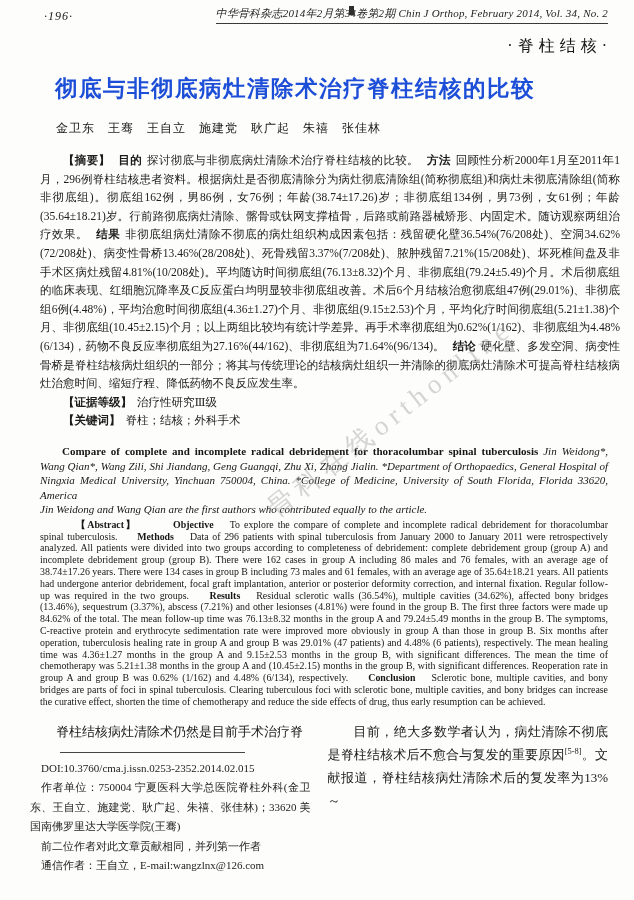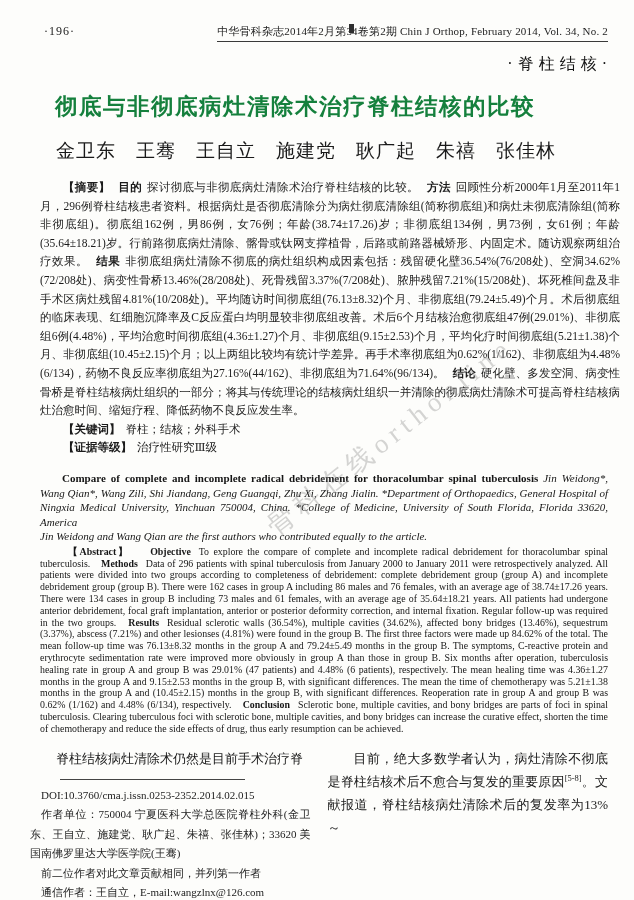--- a/index.html
+++ b/index.html
@@ -5,51 +5,51 @@
   * { margin:0; padding:0; box-sizing:border-box; }
   html,body { background:#ffffff; }
   body {
     width:634px; height:900px; overflow:hidden; position:relative;
     font-family:"Liberation Serif","DejaVu Serif",serif;
     color:#1c1c1c; background:#fdfdfb;
   }
   .page { position:relative; width:634px; height:900px; padding:0; }
 
   
-  .header-row { display:flex; justify-content:space-between; align-items:flex-start;
-    margin:24px 26px 0 44px; }
+  .header-row { display:flex; justify-content:space-between; align-items:flex-end;
+    margin:6px 26px 0 44px;font-style:italic; }
   .page-number { font-size:12px; letter-spacing:1px; color:#222; }
   .journal-line { font-size:11px; color:#222; border-bottom:1px solid #3a3a3a;
     padding-bottom:2px; letter-spacing:0.2px; }
   .section-label { text-align:right; margin:12px 22px 0 14px; font-size:16px;
     letter-spacing:5px; color:#141414; }
 
   
   .article-title { margin:16px 0 15px 55px; font-size:22.5px; font-weight:600;
-    letter-spacing:1.5px; color:#15803d; }
-  .authors-cn { margin:16px 0 0 56px; font-size:19px; letter-spacing:1px; color:#1a1a1a; }
+    letter-spacing:1.5px; color:#1d4ed8; }
+  .authors-cn { margin:16px 0 0 56px; font-size:12px; letter-spacing:1px; color:#1a1a1a; }
 
   
   .abstract-cn { margin:14px 14px 0 40px; font-size:11.5px; line-height:18.6px;
     text-align:justify; text-indent:2em; color:#1b1b1b; }
   .kw { font-weight:bold; margin:0 5px; }
   .kw-first { font-weight:bold; margin-right:5px; }
   .meta-line { margin:0 26px 0 40px; font-size:11.5px; line-height:18.6px;
     text-indent:2em; color:#1b1b1b; }
 
   
   .en-block { margin:14px 26px 0 40px; }
   .en-title-p { font-size:11px; line-height:14.6px; text-align:justify;
     text-indent:2em; color:#151515; }
   .en-title-p b { font-weight:bold; }
   .en-authors { font-style:italic; }
   .en-note { font-size:11px; line-height:14.6px; font-style:italic; color:#151515; }
   .en-abstract { margin-top:2px; font-size:9.9px; line-height:11.8px;
     text-align:justify; text-indent:2em; color:#161616; }
-  .en-abstract .kw, .en-abstract .kw-first { margin:0 8px; }
+  .en-abstract .kw, .en-abstract .kw-first { margin:0 16px; }
   .en-keywords { font-size:10px; line-height:13px; text-indent:2em; margin-top:2px; color:#161616; }
 
   
   .body-cols { display:flex; gap:17px; margin:12px 26px 0 30px; }
   .col { width:289px; font-size:13px; line-height:23px; text-align:justify; color:#191919; }
   .col p.indent { text-indent:2em; }
   sup.ref { font-size:8.5px; line-height:0; }
   .footnote-rule { width:185px; border:none; border-top:1px solid #444;
     margin:9px 0 6px 30px; }
   .footnote { font-size:11px; line-height:19.5px; text-align:justify; color:#222; }
@@ -86,24 +86,24 @@
 
   <p class="abstract-cn">
     <b class="kw-first">【摘要】</b>
     <b class="kw-first">目的</b><span>探讨彻底与非彻底病灶清除术治疗脊柱结核的比较。</span>
     <b class="kw">方法</b><span>回顾性分析2000年1月至2011年1月，296例脊柱结核患者资料。根据病灶是否彻底清除分为病灶彻底清除组(简称彻底组)和病灶未彻底清除组(简称非彻底组)。彻底组162例，男86例，女76例；年龄(38.74±17.26)岁；非彻底组134例，男73例，女61例；年龄(35.64±18.21)岁。行前路彻底病灶清除、髂骨或钛网支撑植骨，后路或前路器械矫形、内固定术。随访观察两组治疗效果。</span>
     <b class="kw">结果</b><span>非彻底组病灶清除不彻底的病灶组织构成因素包括：残留硬化壁36.54%(76/208处)、空洞34.62%(72/208处)、病变性骨桥13.46%(28/208处)、死骨残留3.37%(7/208处)、脓肿残留7.21%(15/208处)、坏死椎间盘及非手术区病灶残留4.81%(10/208处)。平均随访时间彻底组(76.13±8.32)个月、非彻底组(79.24±5.49)个月。术后彻底组的临床表现、红细胞沉降率及C反应蛋白均明显较非彻底组改善。术后6个月结核治愈彻底组47例(29.01%)、非彻底组6例(4.48%)，平均治愈时间彻底组(4.36±1.27)个月、非彻底组(9.15±2.53)个月，平均化疗时间彻底组(5.21±1.38)个月、非彻底组(10.45±2.15)个月；以上两组比较均有统计学差异。再手术率彻底组为0.62%(1/162)、非彻底组为4.48%(6/134)，药物不良反应率彻底组为27.16%(44/162)、非彻底组为71.64%(96/134)。</span>
     <b class="kw">结论</b><span>硬化壁、多发空洞、病变性骨桥是脊柱结核病灶组织的一部分；将其与传统理论的结核病灶组织一并清除的彻底病灶清除术可提高脊柱结核病灶治愈时间、缩短疗程、降低药物不良反应发生率。</span>
   </p>
 
   <p class="meta-line">
-    <b class="kw-first">【关键词】</b><span>脊柱；结核；外科手术</span>
+    <b class="kw-first">【证据等级】</b><span>治疗性研究Ⅲ级</span>
   </p>
   <p class="meta-line">
-    <b class="kw-first">【证据等级】</b><span>治疗性研究Ⅲ级</span>
+    <b class="kw-first">【关键词】</b><span>脊柱；结核；外科手术</span>
   </p>
 
   <div class="en-block">
     <p class="en-title-p">
       <b>Compare of complete and incomplete radical debridement for thoracolumbar spinal tuberculosis</b>
       <span class="en-authors">Jin Weidong*, Wang Qian*, Wang Zili, Shi Jiandang, Geng Guangqi, Zhu Xi, Zhang Jialin.</span>
       <span class="en-authors">*Department of Orthopaedics, General Hospital of Ningxia Medical University, Yinchuan 750004, China. *College of Medicine, University of South Florida, Florida 33620, America</span>
     </p>
     <p class="en-note">Jin Weidong and Wang Qian are the first authors who contributed equally to the article.</p>
     <p class="en-abstract">

